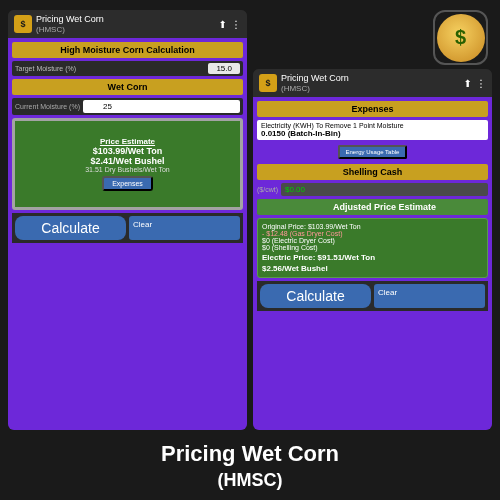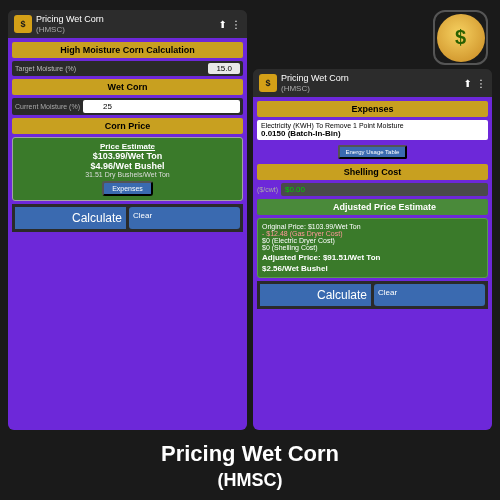--- a/index.html
+++ b/index.html
@@ -146,22 +146,22 @@
       color: #fff;
       font-size: 6px;
       padding: 2px 4px;
       border-radius: 2px;
       white-space: nowrap;
     }
 
     
     .price-estimate-box {
       background: #3a7a2a;
-      border: 1px solid #a3a3a3;
-      padding: 4px;
+      border: 3px solid #a3a3a3;
+      padding: 16px;
       border-radius: 3px;
       text-align: center;
     }
 
     .price-estimate-title {
       font-size: 8px;
       font-weight: bold;
       color: #fff;
       text-decoration: underline;
     }
@@ -193,24 +193,24 @@
       display: flex;
       gap: 3px;
       padding: 3px;
       background: #2a2a2a;
     }
 
     .calc-btn {
       flex: 1;
       background: #3a6ab0;
       color: #fff;
-      font-size: 12px;
+      font-size: 14px;
       padding: 4px;
-      border-radius: 0;
-      text-align: right;
+      border-radius: 8px;
+      text-align: center;
       cursor: pointer;
     }
 
     .clear-btn {
       flex: 1;
       background: #3a6ab0;
       color: #fff;
       font-size: 8px;
       padding: 4px;
       border-radius: 3px;
@@ -402,26 +402,25 @@
           <span class="target-label">Target Moisture (%)</span>
           <span class="target-value">15.0</span>
         </div>
 
         <div class="section-header">Wet Corn</div>
         <div class="input-row">
           <span class="input-label">Current Moisture (%)</span>
           <input class="input-field" type="text" value="25" style="">
         </div>
 
-        <div class="section-header">Corn Price</div>
 
         <div class="price-estimate-box">
           <div class="price-estimate-title">Price Estimate</div>
           <div class="price-line">$103.99/Wet Ton</div>
-          <div class="price-line">$4.96/Wet Bushel</div>
+          <div class="price-line">$2.41/Wet Bushel</div>
           <div class="price-sub">31.51 Dry Bushels/Wet Ton</div>
           <button class="expenses-btn">Expenses</button>
         </div>
 
         <div class="bottom-buttons">
           <div class="calc-btn">Calculate</div>
           <div class="clear-btn">Clear</div>
         </div>
 
       </div>
@@ -457,37 +456,37 @@
 
           <div class="section-header">Expenses</div>
 
           <div class="elec-row">
             <div>Electricity (KWH) To Remove 1 Point Moisture</div>
             <div class="sub-value">0.0150 (Batch-In-Bin)</div>
           </div>
 
           <button class="energy-btn">Energy Usage Table</button>
 
-          <div class="section-header">Shelling Cost</div>
+          <div class="section-header">Shelling Cash</div>
           <div class="shelling-row">
             <span class="shelling-label">($/cwt)</span>
             <div class="shelling-input">$0.00</div>
           </div>
 
           <div class="section-header green">Adjusted Price Estimate</div>
           <div class="adjusted-box">
             <div class="adj-line">
               <span>Original Price:</span>
               <span>$103.99/Wet Ton</span>
             </div>
             <div class="adj-deduct">- $12.48 (Gas Dryer Cost)</div>
             <div class="adj-line">$0 (Electric Dryer Cost)</div>
             <div class="adj-line">$0 (Shelling Cost)</div>
             <div class="adj-final">
-              <span>Adjusted Price:</span>
+              <span>Electric Price:</span>
               <span>$91.51/Wet Ton</span>
             </div>
             <div class="adj-final">$2.56/Wet Bushel</div>
           </div>
 
           <div class="bottom-buttons">
             <div class="calc-btn">Calculate</div>
             <div class="clear-btn">Clear</div>
           </div>
 

